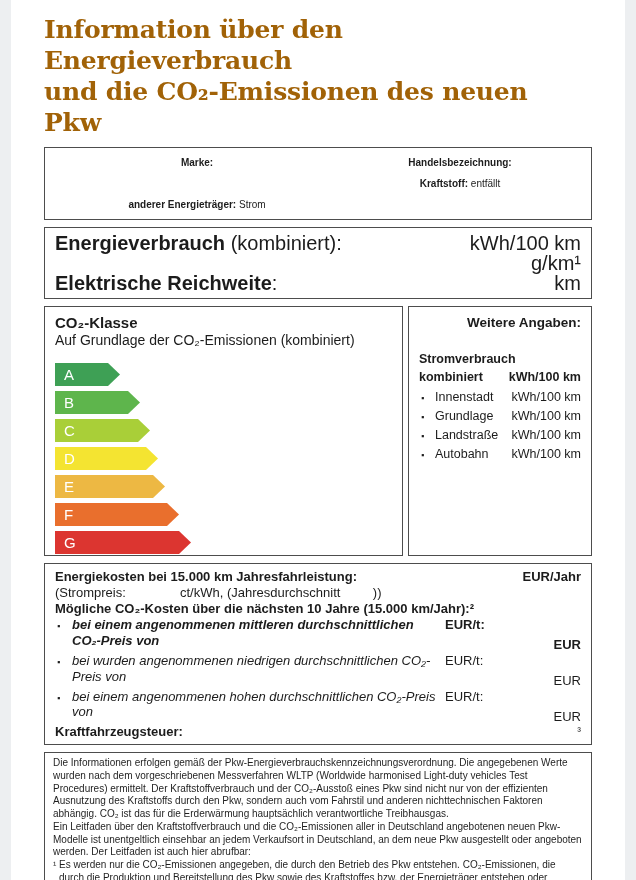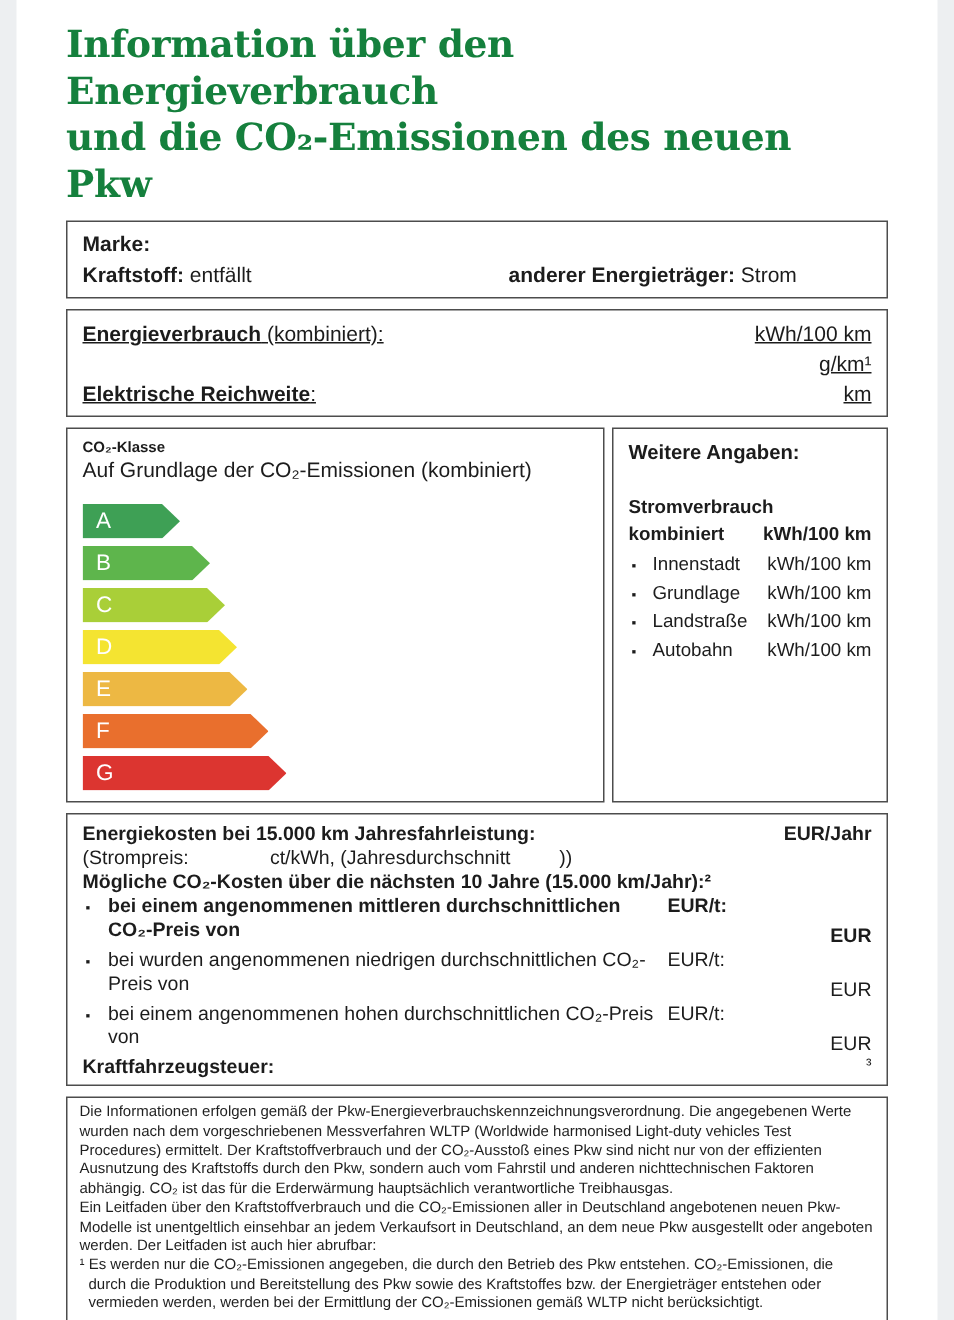--- a/index.html
+++ b/index.html
@@ -1,58 +1,58 @@
 <!DOCTYPE html>
 <html><head>
 <meta charset="utf-8">
 <style>
   * { margin:0; padding:0; box-sizing:border-box; }
   html,body { width:636px; }
   body { font-family:"Liberation Sans", sans-serif; color:#1c1c1c; }
   .screen { position:relative; width:636px; height:880px; background:#edeff1; overflow:hidden; }
   .page { position:absolute; left:11px; top:0; width:614px; height:880px; background:#ffffff; padding:14px 33px 0 33px; }
 
-  .title { font-family:"DejaVu Serif","Liberation Serif",serif; font-weight:bold; font-size:25px; line-height:31px; color:#15803d; letter-spacing:-0.2px; margin-bottom:9px; }
+  .title { font-family:"DejaVu Serif","Liberation Serif",serif; font-weight:bold; font-size:25px; line-height:31px; color:#a16207; letter-spacing:-0.2px; margin-bottom:9px; }
 
   .box { border:1px solid #4d4d4d; padding:4px 10px; margin-bottom:7px; }
 
   
-  .veh { font-size:14px; line-height:21px; }
+  .veh { font-size:10px; line-height:21px;text-align:center; }
   .veh .grid { display:grid; grid-template-columns:54% 46%; }
   .veh b { font-weight:bold; }
 
   
-  .cons { font-size:14px; line-height:20px; padding-top:5px; padding-bottom:5px;text-decoration:underline; }
+  .cons { font-size:20px; line-height:20px; padding-top:5px; padding-bottom:5px; }
   .cons .row { display:flex; }
   .cons .unit { margin-left:auto; }
 
   
   .classrow { display:flex; gap:5px; margin-bottom:7px; align-items:stretch; }
   .co2box { border:1px solid #4d4d4d; width:359px; height:250px; padding:7px 10px; }
-  .co2box .h { font-size:10px; font-weight:bold; }
+  .co2box .h { font-size:15px; font-weight:bold; }
   .co2box .sh { font-size:14px; line-height:19px; margin-bottom:13px; }
   .arrow { height:23px; margin-bottom:5px; color:#ffffff; font-size:15px; display:flex; align-items:center; padding-left:9px;
            clip-path:polygon(0 0, calc(100% - 12px) 0, 100% 50%, calc(100% - 12px) 100%, 0 100%); }
 
   .infobox { border:1px solid #4d4d4d; flex:1; height:250px; padding:8px 10px; font-size:12.5px; }
-  .infobox .h { font-size:13.5px; font-weight:bold; margin-bottom:20px; }
+  .infobox .h { font-size:13.5px; font-weight:bold; margin-bottom:20px;text-align:right; }
   .infobox .b1 { font-weight:bold; line-height:18px; }
   .infobox .kr { display:flex; font-weight:bold; line-height:18px; margin-bottom:2px; }
   .infobox .kr .u { margin-left:auto; }
   .infobox .item { display:flex; line-height:18px; }
   .infobox .item .u { margin-left:auto; }
   .infobox .item .blt::before, .costs .blt::before { content:"▪"; font-size:9px; }
   .infobox .item .blt { width:16px; padding-left:2px; }
 
   
   .costs { font-size:13px; line-height:15.9px; padding-top:5px; padding-bottom:4px; }
   .costs .row { display:flex; }
   .costs .right { margin-left:auto; text-align:left; }
   .costs .brow { display:grid; grid-template-columns:1fr 92px 44px; }
-  .costs .brow .bl { display:flex; }
+  .costs .brow .bl { display:flex;font-style:italic; }
   .costs .blt { width:17px; padding-left:2px; flex:0 0 17px; }
   .costs .eur { text-align:right;margin-top:20px; }
   .costs .bold { font-weight:bold; }
   .costs .sup { font-size:11px; }
 
   
   .fine { font-size:10px; line-height:12.7px; padding:4px 8px; color:#1f1f1f; }
   .fine p { margin:0; }
   .fine p.fn { padding-left:6px; text-indent:-6px; }
 </style>
@@ -63,20 +63,21 @@
   <div class="page">
 
     <div class="title">
       <span style="display:block">Information über den Energieverbrauch</span>
       <span style="display:block">und die CO₂-Emissionen des neuen Pkw</span>
     </div>
 
     <div class="box veh">
       <div class="grid">
         <div><b>Marke:</b></div>
+        <div><b>Handelsbezeichnung:</b></div>
         <div></div>
         <div><b>Kraftstoff:</b><span> entfällt</span></div>
         <div><b>anderer Energieträger:</b><span> Strom</span></div>
       </div>
     </div>
 
     <div class="box cons">
       <div class="row">
         <span><b>Energieverbrauch</b><span> (kombiniert):</span></span>
         <span class="unit">kWh/100 km</span>

